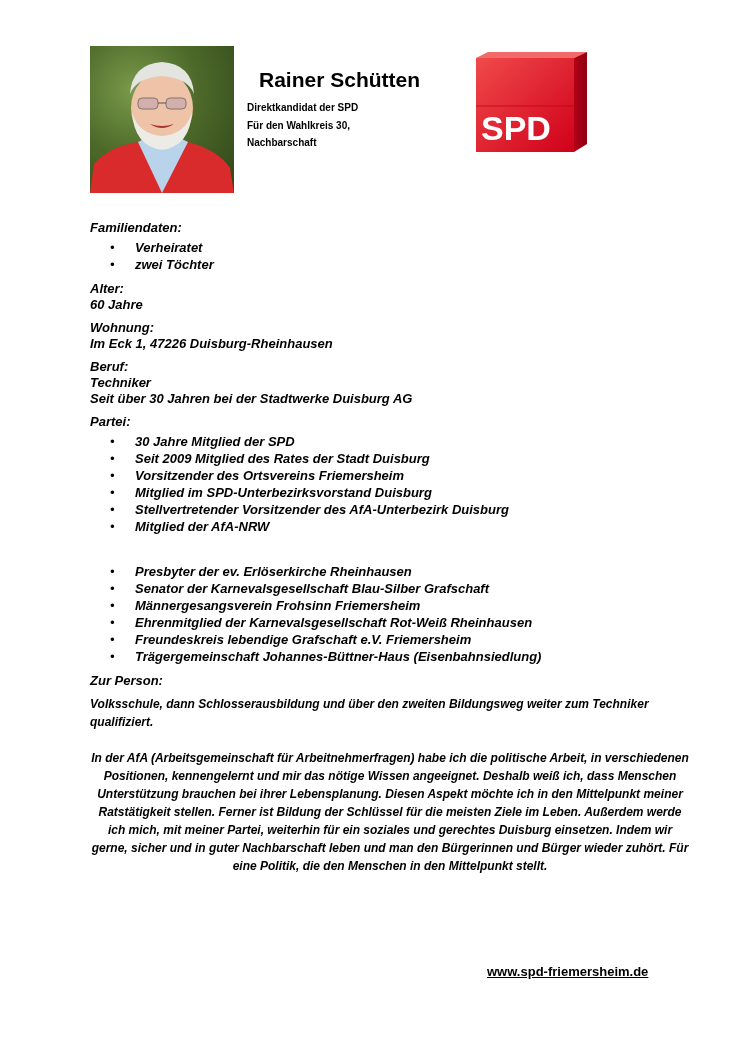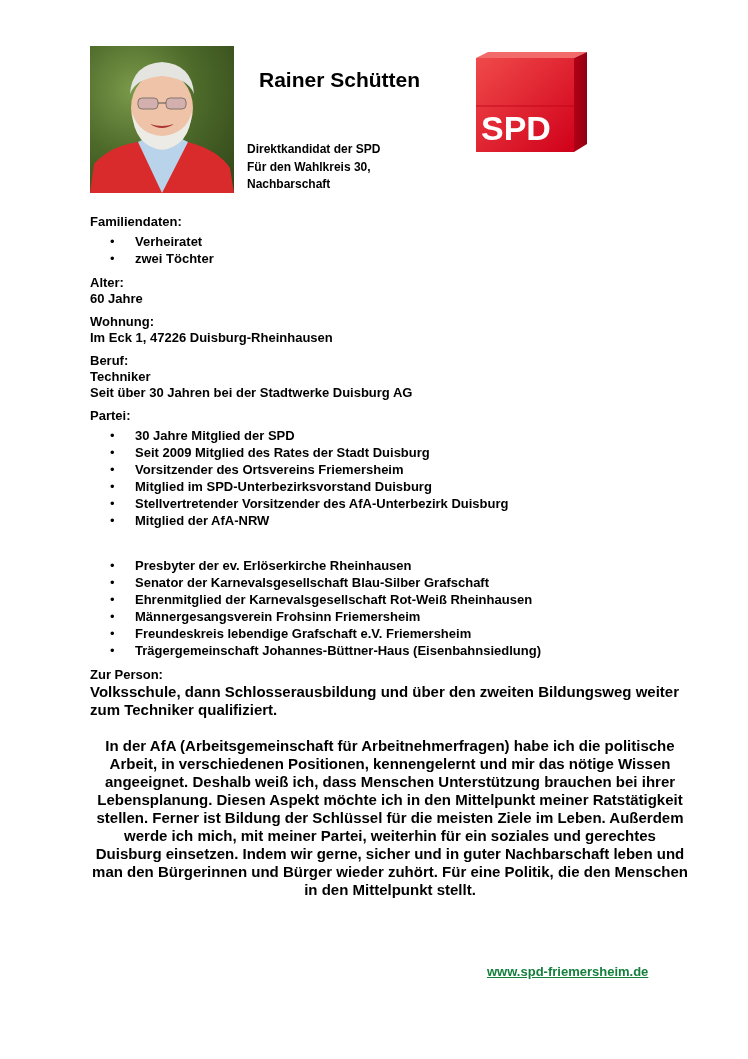--- a/index.html
+++ b/index.html
@@ -2,32 +2,32 @@
 <html><head>
 <meta charset="utf-8">
 <style>
   html, body { margin:0; padding:0; background:#ffffff; }
   body { width:748px; height:1059px; position:relative; overflow:hidden;
          font-family:"Liberation Sans", sans-serif; color:#000; font-weight:bold; }
   .photo { position:absolute; left:90px; top:46px; width:144px; height:147px; overflow:hidden;
            background: radial-gradient(ellipse at 30% 30%, #7a9a4a 0%, #4d6a2a 45%, #2f4418 100%); }
   .photo svg { display:block; }
   .name { position:absolute; left:247px; top:56px; font-size:21px; margin:12px; }
-  .subtitle { position:absolute; left:247px; top:99px; font-size:12px; line-height:17.5px;margin-top:42px; }
+  .subtitle { position:absolute; left:247px; top:99px; font-size:10px; line-height:17.5px; }
   .logo { position:absolute; left:474px; top:52px; width:114px; height:101px; }
-  .content { position:absolute; left:90px; top:214px; width:600px; font-size:13px; }
+  .content { position:absolute; left:90px; top:220px; width:600px; font-size:13px;font-style:italic; }
   .section-label { margin:0; line-height:16px; }
   .value { line-height:16px; }
   .block { margin-bottom:7px; }
   ul { margin:3px 0 8px 0; padding:0; list-style:none; }
   ul li { position:relative; padding-left:45px; line-height:17px; }
   ul li::before { content:"•"; position:absolute; left:20px; top:0; font-weight:normal; }
-  .para { font-size:15px; line-height:18px; margin:0; }
+  .para { font-size:12px; line-height:18px; margin:0; }
   .para + .para { margin-top:18px;text-align:center; }
-  .link { position:absolute; left:487px; top:964px; font-size:13px; color:#15803d; text-decoration:underline; }
+  .link { position:absolute; left:487px; top:964px; font-size:13px; color:#000000; text-decoration:underline; }
 </style>
 </head>
 <body>
 
 <div class="photo">
   <svg width="144" height="147" viewBox="0 0 144 147">
 
     <path d="M0 147 L4 118 Q20 100 48 96 L72 110 L98 96 Q128 104 140 122 L144 147 Z" fill="#d92b2b"></path>
 
     <path d="M48 96 L72 147 L98 96 L90 92 L72 104 L56 92 Z" fill="#b9d3ea"></path>
@@ -104,24 +104,24 @@
     <li>Seit 2009 Mitglied des Rates der Stadt Duisburg</li>
     <li>Vorsitzender des Ortsvereins Friemersheim</li>
     <li>Mitglied im SPD-Unterbezirksvorstand Duisburg</li>
     <li>Stellvertretender Vorsitzender des AfA-Unterbezirk Duisburg</li>
     <li>Mitglied der AfA-NRW</li>
   </ul>
 
   <ul>
     <li>Presbyter der ev. Erlöserkirche Rheinhausen</li>
     <li>Senator der Karnevalsgesellschaft Blau-Silber Grafschaft</li>
+    <li>Männergesangsverein Frohsinn Friemersheim</li>
     <li>Ehrenmitglied der Karnevalsgesellschaft Rot-Weiß Rheinhausen</li>
-    <li>Männergesangsverein Frohsinn Friemersheim</li>
     <li>Freundeskreis lebendige Grafschaft e.V. Friemersheim</li>
     <li>Trägergemeinschaft Johannes-Büttner-Haus (Eisenbahnsiedlung)</li>
   </ul>
 
-  <div class="section-label" style="">Zur Person:</div>
+  <div class="section-label" style="margin-bottom:6px;">Zur Person:</div>
   <p class="para">Volksschule, dann Schlosserausbildung und über den zweiten Bildungsweg weiter zum Techniker qualifiziert.</p>
   <p class="para">In der AfA (Arbeitsgemeinschaft für Arbeitnehmerfragen) habe ich die politische Arbeit, in verschiedenen Positionen, kennengelernt und mir das nötige Wissen angeeignet. Deshalb weiß ich, dass Menschen Unterstützung brauchen bei ihrer Lebensplanung. Diesen Aspekt möchte ich in den Mittelpunkt meiner Ratstätigkeit stellen. Ferner ist Bildung der Schlüssel für die meisten Ziele im Leben. Außerdem werde ich mich, mit meiner Partei, weiterhin für ein soziales und gerechtes Duisburg einsetzen. Indem wir gerne, sicher und in guter Nachbarschaft leben und man den Bürgerinnen und Bürger wieder zuhört. Für eine Politik, die den Menschen in den Mittelpunkt stellt.</p>
 </div>
 
 <a class="link">www.spd-friemersheim.de</a>
 
 </body></html>

